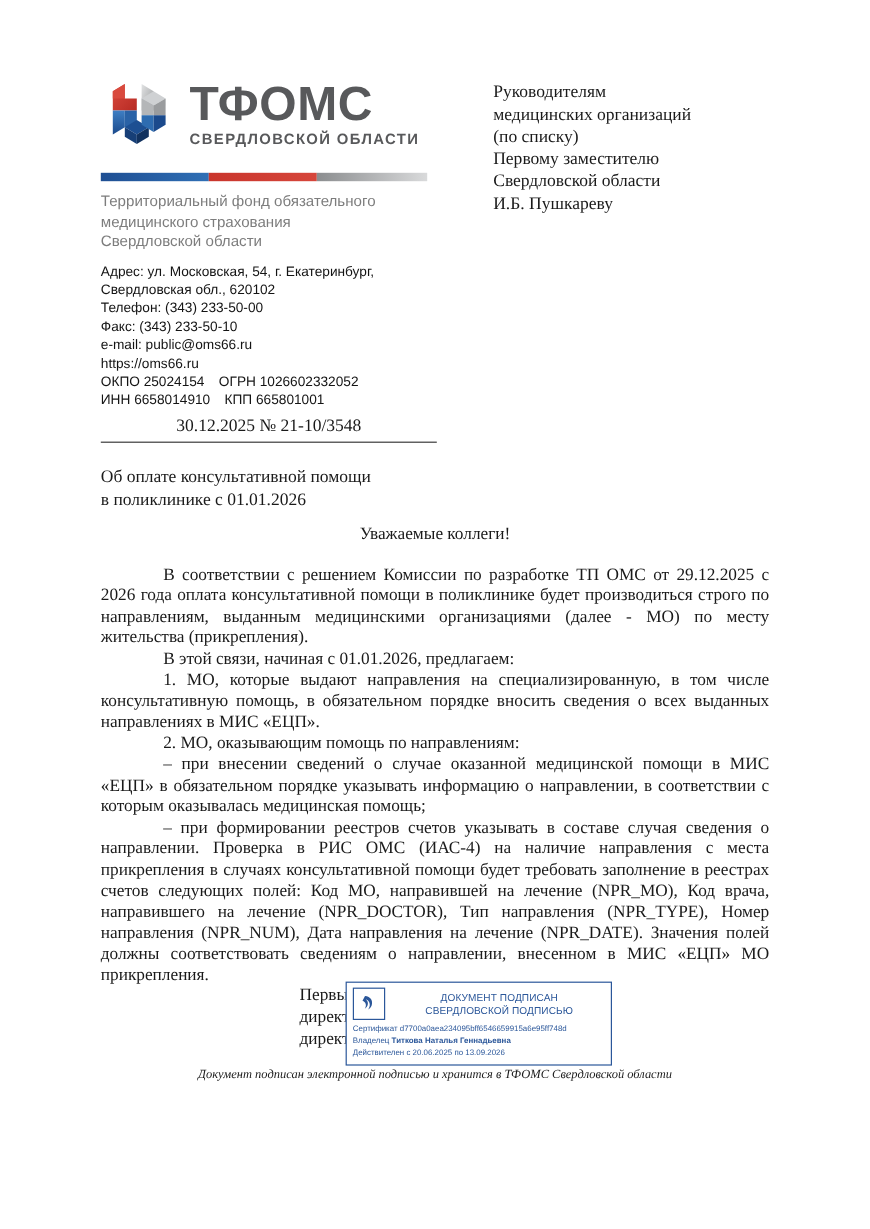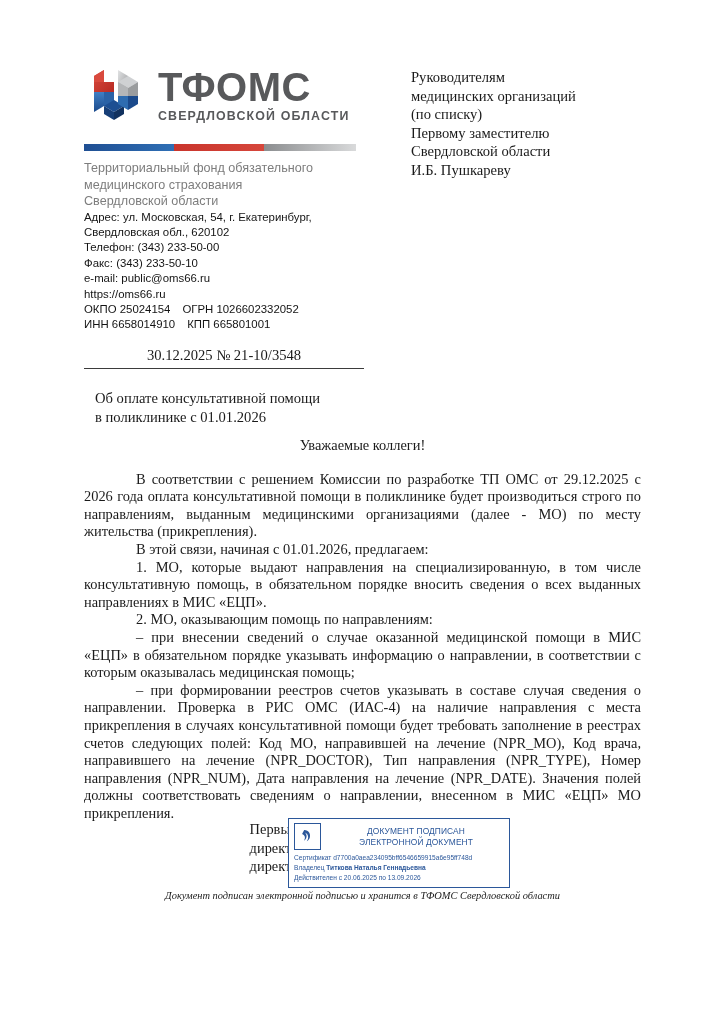--- a/index.html
+++ b/index.html
@@ -75,20 +75,21 @@
   .org-name {
     margin-top: 9px;
     font-family: "Liberation Sans", sans-serif;
     font-size: 12.6px;
     line-height: 16.5px;
     color: #7d7d7d;
   }
   .org-name div { white-space: nowrap; }
 
   .contact {
+    margin-top: 10px;
     font-family: "Liberation Sans", sans-serif;
     font-size: 11.4px;
     line-height: 15.4px;
     color: #141414;
   }
   .contact div { white-space: nowrap; }
   .contact .twocol span.gap { display: inline-block; width: 12px; }
 
   
   .docref {
@@ -110,21 +111,20 @@
   }
 
   
   .subject {
     position: absolute;
     left: 84px;
     top: 389px;
     width: 300px;
     font-size: 14.6px;
     line-height: 18.5px;
-    margin-left: 11px;
   }
 
   
   .addressee {
     position: absolute;
     left: 411px;
     top: 68px;
     width: 300px;
     font-size: 14.6px;
     line-height: 18.5px;
@@ -373,21 +373,21 @@
       <div class="stamp-badge">
         <svg viewBox="0 0 20 20" width="19" height="19" aria-hidden="true">
           <path d="M6.5 3.2 C11.5 3.6 13.6 7.4 12.4 11.2 C11.9 12.8 10.7 14.2 9.2 15.0
                    C10.3 13.4 10.9 11.6 10.6 9.9 C10.3 8.1 9.1 6.6 7.3 5.9
                    C8.6 7.2 9.2 8.7 9.0 10.2 C8.8 11.9 7.8 13.4 6.3 14.4
                    C7.2 12.9 7.5 11.4 7.1 10.1 C6.7 8.7 5.6 7.7 4.3 7.3 Z" fill="#2b579a"></path>
         </svg>
       </div>
       <div class="stamp-head">
         <div>ДОКУМЕНТ ПОДПИСАН</div>
-        <div>ЭЛЕКТРОННОЙ ДОКУМЕНТ</div>
+        <div>СВЕРДЛОВСКОЙ ПОДПИСЬЮ</div>
       </div>
     </div>
     <div class="stamp-body">
       <div>Сертификат d7700a0aea234095bff6546659915a6e95ff748d</div>
       <div><span>Владелец </span><b>Титкова Наталья Геннадьевна</b></div>
       <div>Действителен с 20.06.2025 по 13.09.2026</div>
     </div>
   </div>
 
   <div class="stamp-note">Документ подписан электронной подписью и хранится в ТФОМС Свердловской области</div>

